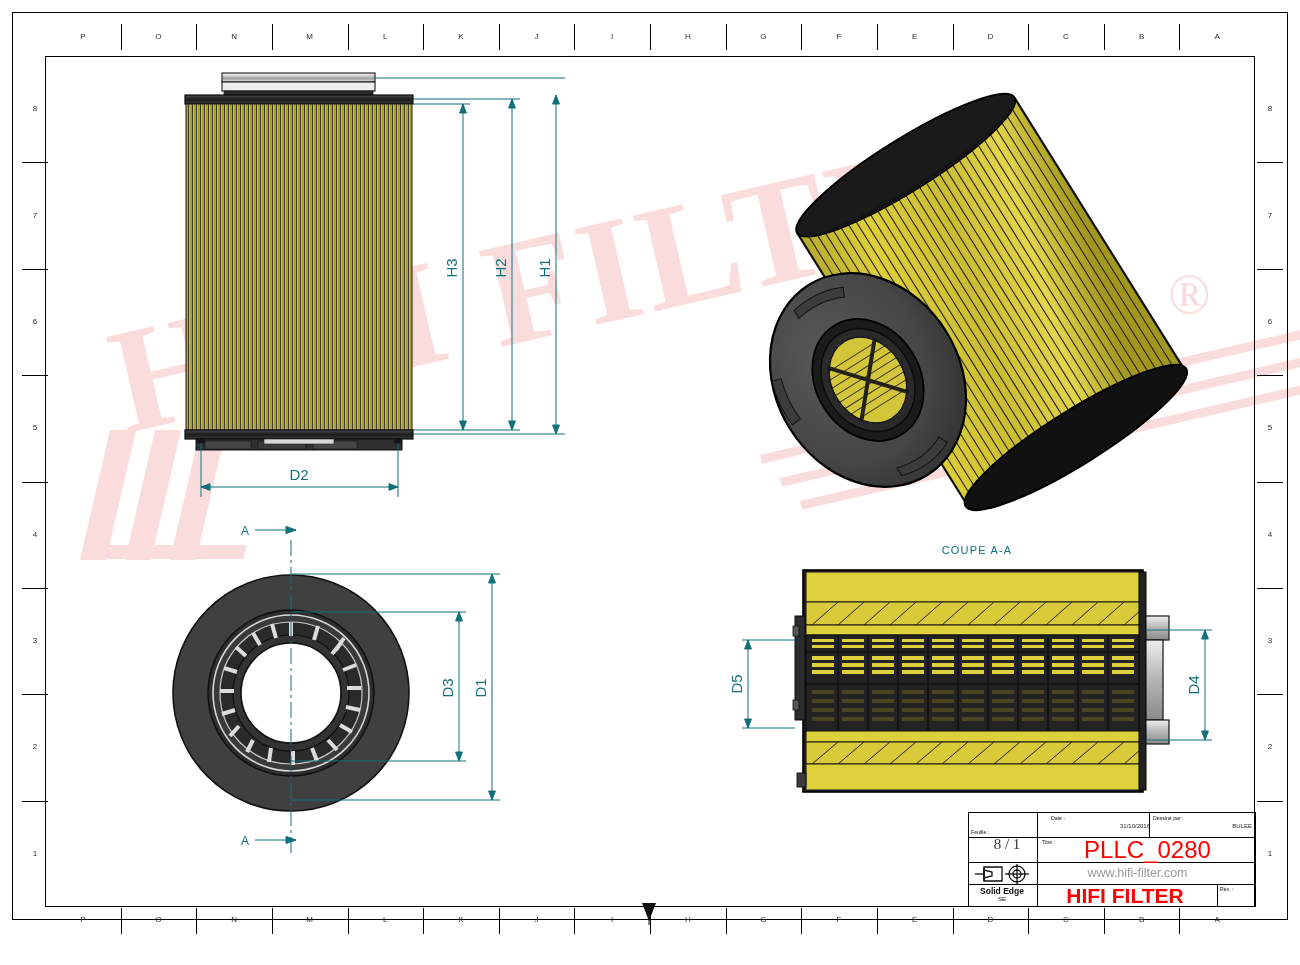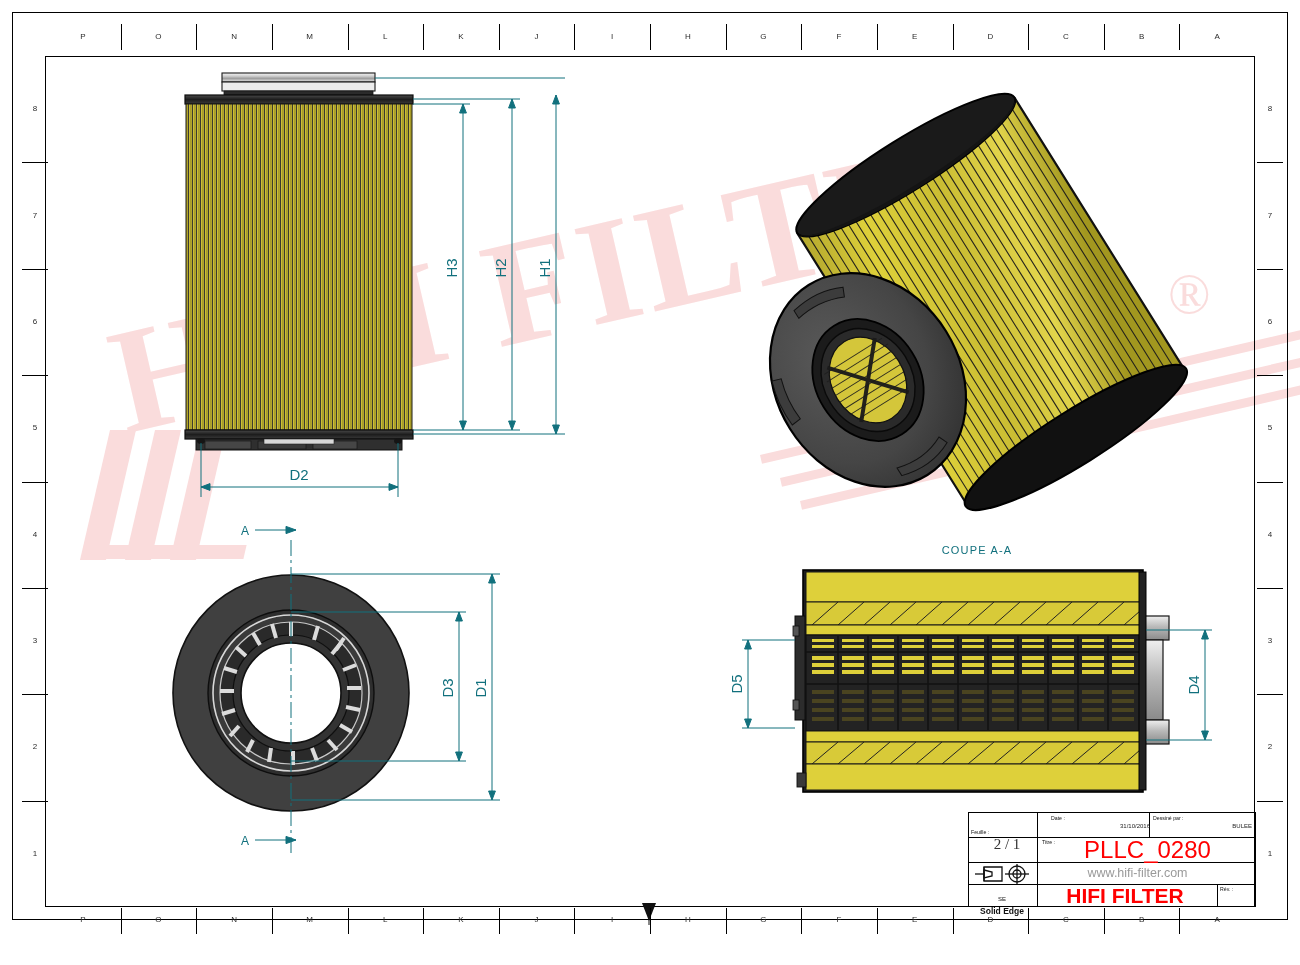--- a/index.html
+++ b/index.html
@@ -48,21 +48,21 @@
                   font-size:6px;color:#222;text-align:right;}
   #tb-title-val{position:absolute;left:1040px;top:836px;width:215px;
                 font-size:24px;color:#ff0000;text-align:center;
                 font-family:"Liberation Sans",sans-serif;letter-spacing:0px;}
   #tb-web{position:absolute;left:1020px;top:866px;width:235px;
           font-size:12.5px;color:#9a9a9a;text-align:center;}
   #tb-brand{position:absolute;left:1020px;top:884px;width:210px;
             font-size:21px;font-weight:bold;color:#ff0000;text-align:center;
             letter-spacing:0px;}
   #tb-solid{position:absolute;left:968px;top:886px;width:68px;
-            font-size:8.5px;font-weight:bold;color:#111;text-align:center;margin-top:20px;}
+            font-size:8.5px;font-weight:bold;color:#111;text-align:center;}
   #tb-solid-sub{position:absolute;left:968px;top:896px;width:68px;
                 font-size:6px;color:#111;text-align:center;}
   
   #proj-sym{position:absolute;left:972px;top:863px;width:62px;height:22px;}
 </style>
 </head>
 <body>
 
 <div id="watermark">
   <div class="wm-slash" style="left:95px;top:430px;width:26px;height:130px;"></div>
@@ -624,21 +624,21 @@
 </div>
 
 <div class="tb-lbl" style="left:1051px;top:815px;">Date :</div>
 <div class="tb-lbl" style="left:1153px;top:815px;">Dessiné par :</div>
 <div class="tb-lbl" style="left:971px;top:829px;">Feuille :</div>
 <div class="tb-lbl" style="left:1042px;top:839px;">Titre :</div>
 <div class="tb-lbl" style="left:1220px;top:886px;">Rév. :</div>
 
 <div id="tb-date-val">31/10/2016</div>
 <div id="tb-drawnby-val">BULEE</div>
-<div id="tb-feuille-val">2 / 1</div>
+<div id="tb-feuille-val">8 / 1</div>
 <div id="tb-title-val">PLLC_0280</div>
 <div id="tb-web">www.hifi-filter.com</div>
 <div id="tb-brand">HIFI FILTER</div>
 <div id="tb-solid">Solid Edge</div>
 <div id="tb-solid-sub">SE</div>
 
 <svg id="proj-sym" viewBox="0 0 62 22" xmlns="http://www.w3.org/2000/svg">
   <g stroke="#111" stroke-width="1.3" fill="none">
     <line x1="3" y1="11" x2="12" y2="11"></line>
     <path d="M12 4 L30 4 L30 18 L12 18 Z"></path>

